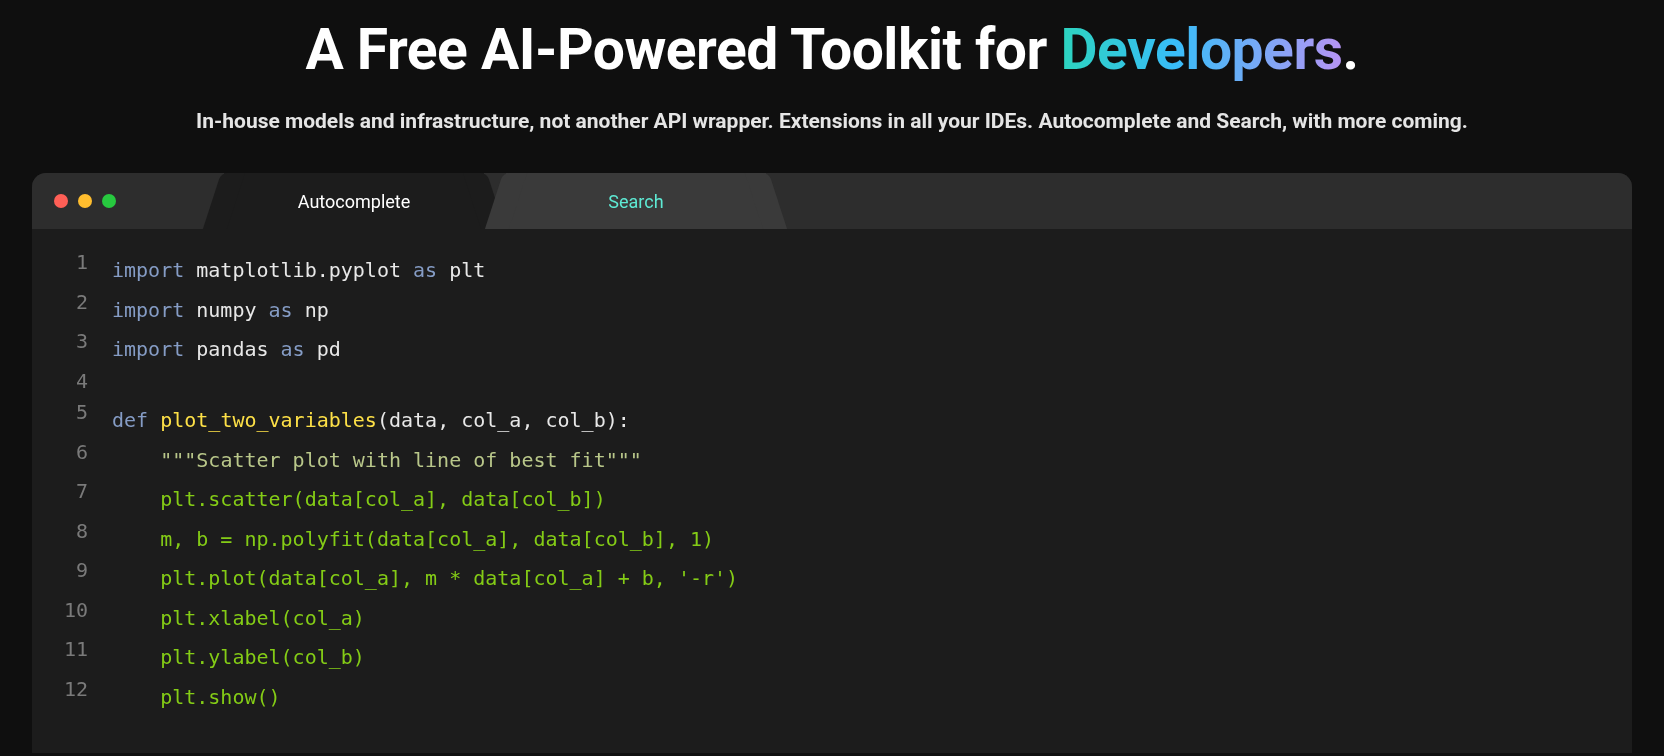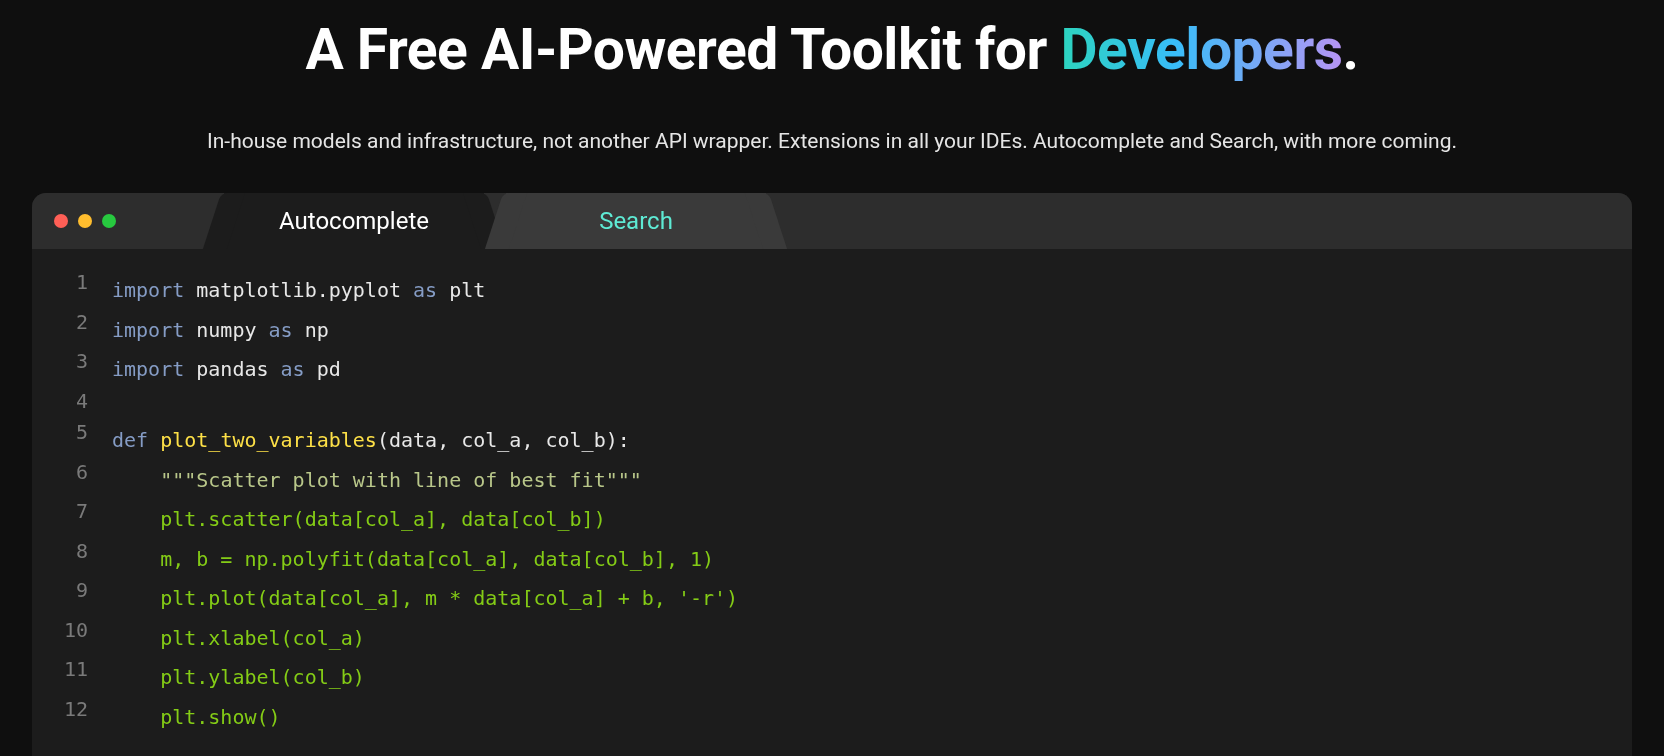--- a/index.html
+++ b/index.html
@@ -21,23 +21,23 @@
     letter-spacing: -0.5px;
     color: #ffffff;
   }
   .headline .gradient-word {
     background: linear-gradient(90deg, #2dd4bf 0%, #38bdf8 40%, #b794f4 100%);
     -webkit-background-clip: text;
     background-clip: text;
     color: transparent;
   }
   .subhead {
-    margin-top: 46px;
+    margin-top: 26px;
     font-size: 21px;
-    font-weight: 400;
+    font-weight: 700;
     color: #e5e5e5;
   }
   .editor-wrap {
     margin: 40px 32px 0 32px;
   }
   .editor {
     background: #1c1c1c;
     border-radius: 14px 14px 0 0;
     overflow: hidden;
     padding-bottom: 40px;
@@ -66,21 +66,21 @@
     display: flex;
     align-self: stretch;
     margin-left: 90px;
   }
   .tab {
     position: relative;
     display: flex;
     align-items: center;
     justify-content: center;
     min-width: 260px;
-    font-size: 24px;
+    font-size: 18px;
     color: #d0d0d0;
     cursor: pointer;
   }
   .tab.active {
     background: #1c1c1c;
     color: #ffffff;
   }
   .tab.active::before,
   .tab.active::after {
     content: "";

